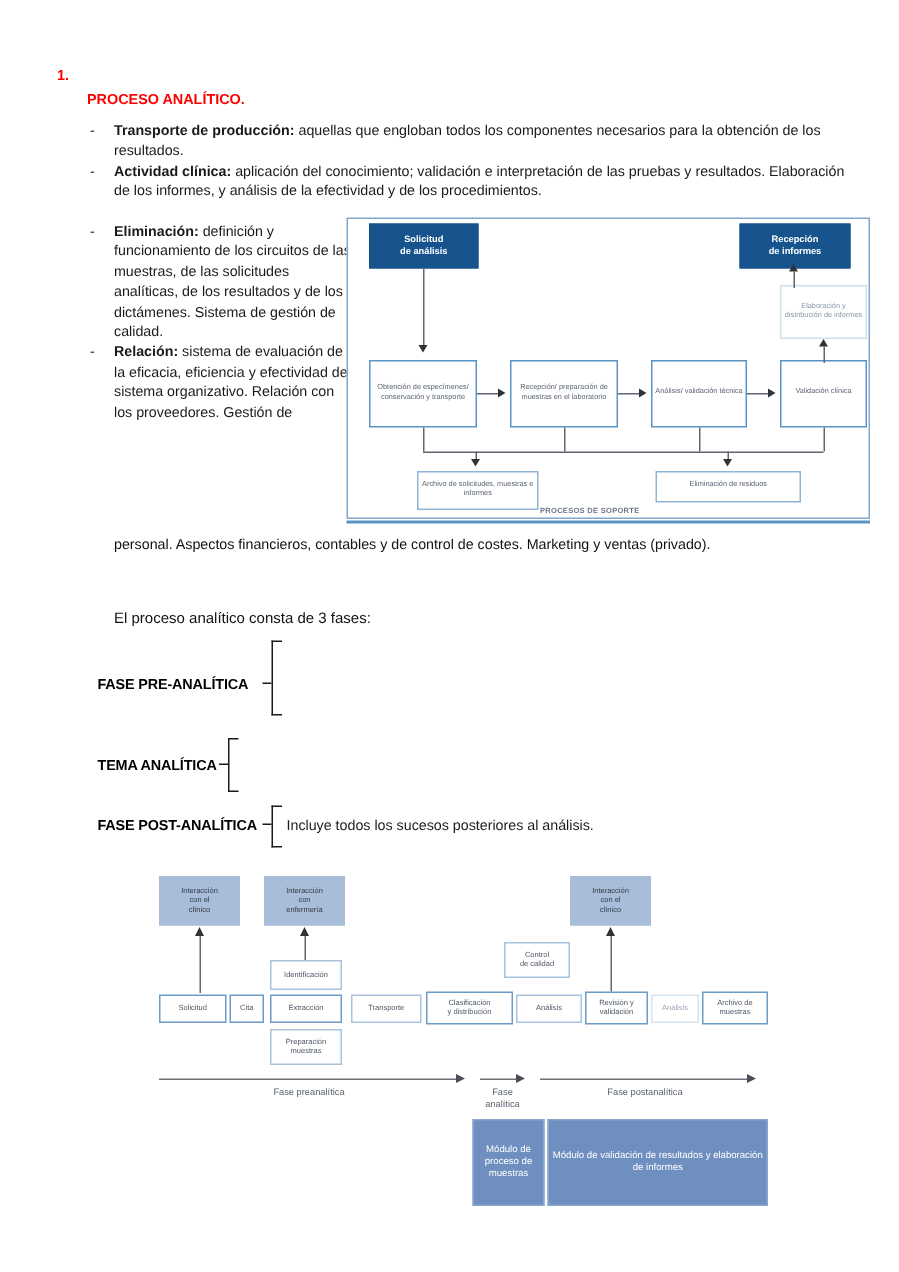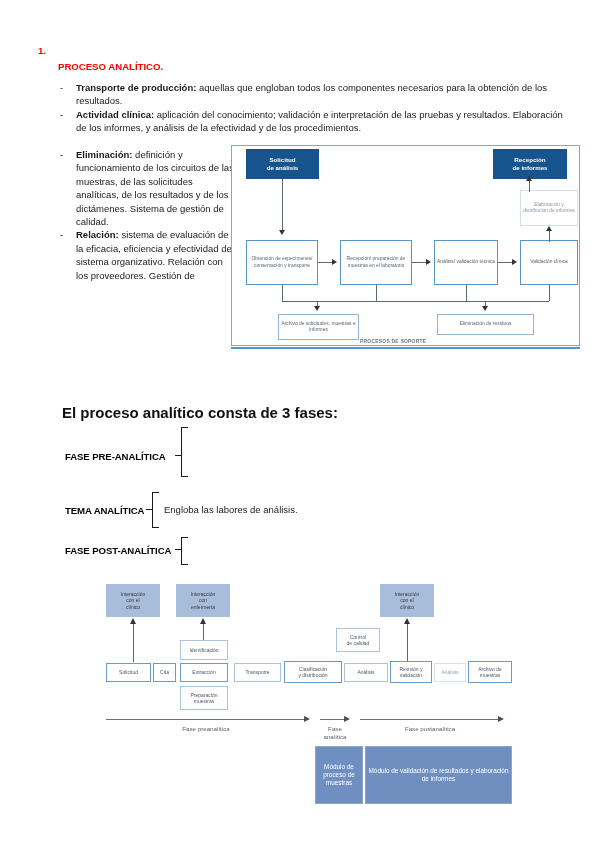--- a/index.html
+++ b/index.html
@@ -39,22 +39,22 @@
   .bl b { font-weight: bold; }
 
   
   .bl-narrow { width: 168px; }
   .tail-line {
     position: absolute; left: 76px; top: 357px; width: 500px;
     font-size: 9.5px; line-height: 13.4px;
   }
 
   .consta {
-    position: absolute; left: 62px; top: 406px;
-    font-size: 15px; line-height: 13.4px; font-weight: bold;
+    position: absolute; left: 76px; top: 406px;
+    font-size: 10px; line-height: 13.4px;
   }
 
   
   .fase-name {
     position: absolute; font-size: 9.6px; font-weight: bold; color: #000;
     letter-spacing: -0.1px;
   }
   .brace {
     position: absolute;
     border-left: 1.1px solid #1a1a1a;
@@ -170,20 +170,21 @@
 
   <div class="bullets bl-narrow" style="top:148px; width:178px;">
     <div class="bl">
       <span class="dash">-</span><b>Eliminación:</b><span> definición y funcionamiento de los circuitos de las muestras, de las solicitudes analíticas, de los resultados y de los dictámenes. Sistema de gestión de calidad.</span>
     </div>
     <div class="bl">
       <span class="dash">-</span><b>Relación:</b><span> sistema de evaluación de la eficacia, eficiencia y efectividad del sistema organizativo. Relación con los proveedores. Gestión de</span>
     </div>
   </div>
 
+  <div class="tail-line">personal. Aspectos financieros, contables y de control de costes. Marketing y ventas (privado).</div>
 
   <div class="fig1">
 
     <div class="f1box dark" style="left:14px; top:3px; width:73px; height:30px;">Solicitud<br>de análisis</div>
 
     <div class="f1box dark" style="left:261px; top:3px; width:74px; height:30px;">Recepción<br>de informes</div>
 
     <div class="vline" style="left:50px; top:33px; height:53px;"></div>
     <div class="arrow-d" style="left:47px; top:84px;"></div>
 
@@ -228,25 +229,25 @@
 
   <div class="consta">El proceso analítico consta de 3 fases:</div>
 
   <div class="fase-name" style="left:65px; top:451px;">FASE PRE-ANALÍTICA</div>
   <div class="brace-tick" style="left:175px; top:455px;"></div>
   <div class="brace" style="left:181px; top:427px; width:6px; height:48px;"></div>
 
   <div class="fase-name" style="left:65px; top:505px;">TEMA ANALÍTICA</div>
   <div class="brace-tick" style="left:146px; top:509px;"></div>
   <div class="brace" style="left:152px; top:492px; width:6px; height:34px;"></div>
-  <div class="fase-text" style="left:164px; top:503px; width:280px;">Engloba las labores de análisis.</div>
 
   <div class="fase-name" style="left:65px; top:545px;">FASE POST-ANALÍTICA</div>
   <div class="brace-tick" style="left:175px; top:549px;"></div>
   <div class="brace" style="left:181px; top:537px; width:6px; height:26px;"></div>
+  <div class="fase-text" style="left:191px; top:544px; width:300px;">Incluye todos los sucesos posteriores al análisis.</div>
 
   <div class="fig2">
 
     <div class="f2box lblue" style="left:18px; top:4px; width:54px; height:33px;">
       <span>Interacción<br>con el<br>clínico</span>
     </div>
     <div class="f2box lblue" style="left:88px; top:4px; width:54px; height:33px;">
       <span>Interacción<br>con<br>enfermería</span>
     </div>
     <div class="f2box lblue" style="left:292px; top:4px; width:54px; height:33px;">

